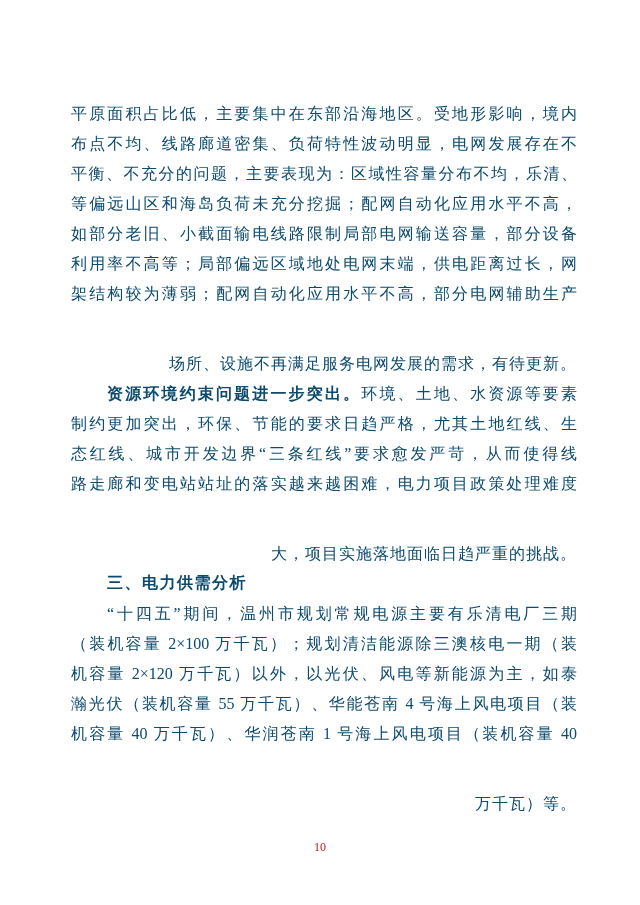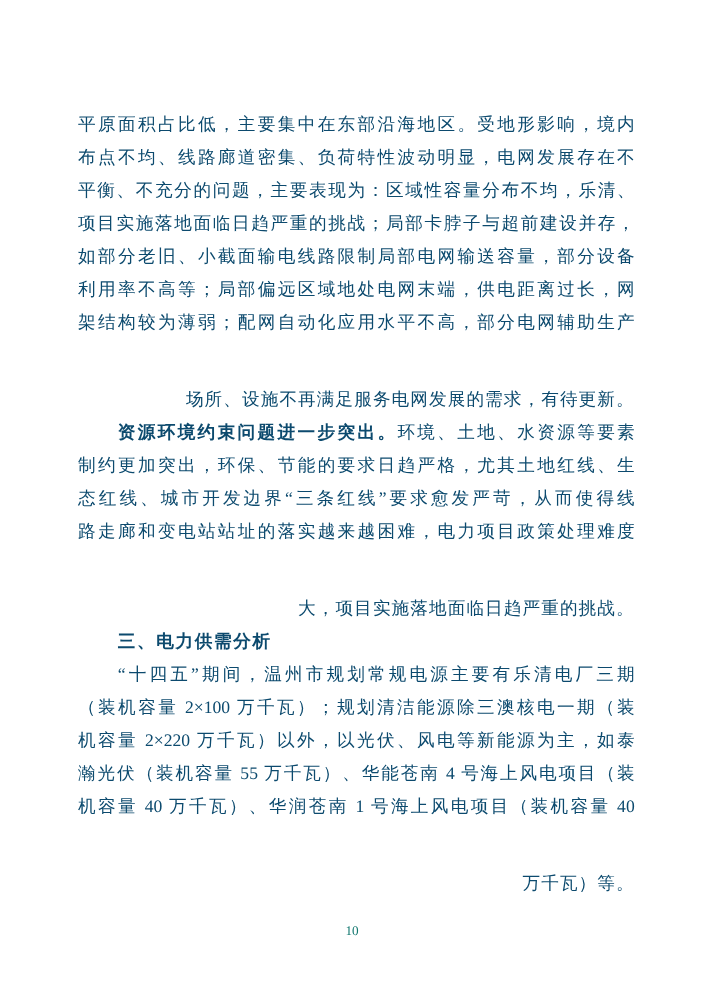--- a/index.html
+++ b/index.html
@@ -59,52 +59,52 @@
     position: absolute;
     left: 0;
     top: 836px;
     width: 640px;
     height: 20px;
     line-height: 20px;
     text-align: center;
   }
   .page-number {
     font-size: 12px;
-    color: #0f766e;
+    color: #b91c1c;
     font-family: "Liberation Serif", "DejaVu Serif", serif;
   }
 </style>
 </head>
 <body>
 
 <div class="page">
   <div class="content">
 
     <div class="line j">平原面积占比低，主要集中在东部沿海地区。受地形影响，境内</div>
     <div class="line j">布点不均、线路廊道密集、负荷特性波动明显，电网发展存在不</div>
     <div class="line j">平衡、不充分的问题，主要表现为：区域性容量分布不均，乐清、</div>
-    <div class="line j">项目实施落地面临日趋严重的挑战；局部卡脖子与超前建设并存，</div>
+    <div class="line j">等偏远山区和海岛负荷未充分挖掘；配网自动化应用水平不高，</div>
     <div class="line j">如部分老旧、小截面输电线路限制局部电网输送容量，部分设备</div>
     <div class="line j">利用率不高等；局部偏远区域地处电网末端，供电距离过长，网</div>
     <div class="line j">架结构较为薄弱；配网自动化应用水平不高，部分电网辅助生产</div>
     <div class="line end">场所、设施不再满足服务电网发展的需求，有待更新。</div>
 
     <div class="line j indent">
       <span class="bold-lead">资源环境约束问题进一步突出。</span><span>环境、土地、水资源等要素</span>
     </div>
     <div class="line j">制约更加突出，环保、节能的要求日趋严格，尤其土地红线、生</div>
     <div class="line j">态红线、城市开发边界“三条红线”要求愈发严苛，从而使得线</div>
     <div class="line j">路走廊和变电站站址的落实越来越困难，电力项目政策处理难度</div>
     <div class="line end">大，项目实施落地面临日趋严重的挑战。</div>
 
     <div class="line heading-section indent">三、电力供需分析</div>
 
     <div class="line j indent">“十四五”期间，温州市规划常规电源主要有乐清电厂三期</div>
     <div class="line j">（装机容量 2×100 万千瓦）；规划清洁能源除三澳核电一期（装</div>
-    <div class="line j">机容量 2×220 万千瓦）以外，以光伏、风电等新能源为主，如泰</div>
+    <div class="line j">机容量 2×120 万千瓦）以外，以光伏、风电等新能源为主，如泰</div>
     <div class="line j">瀚光伏（装机容量 55 万千瓦）、华能苍南 4 号海上风电项目（装</div>
     <div class="line j">机容量 40 万千瓦）、华润苍南 1 号海上风电项目（装机容量 40</div>
     <div class="line end">万千瓦）等。</div>
 
 
   </div>
 
   <div class="footer">
     <span class="page-number">10</span>
   </div>

